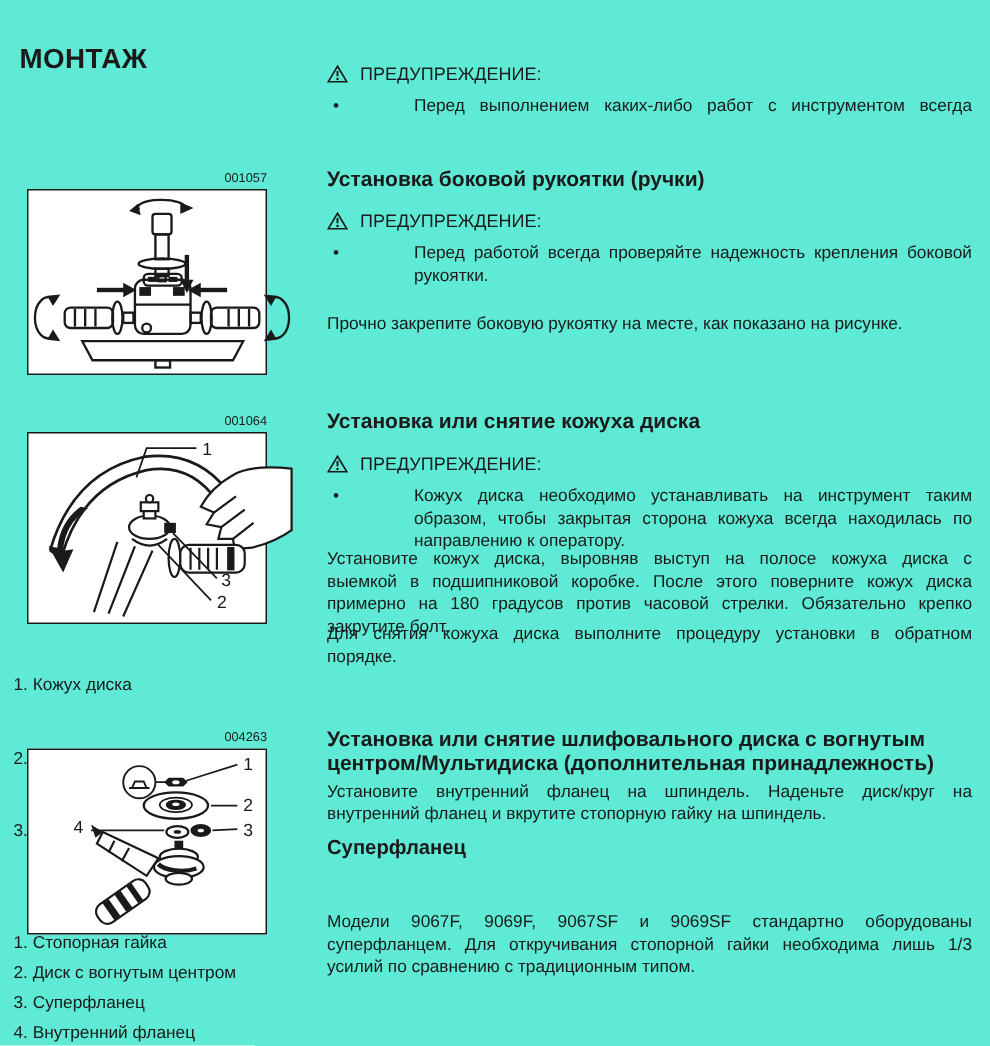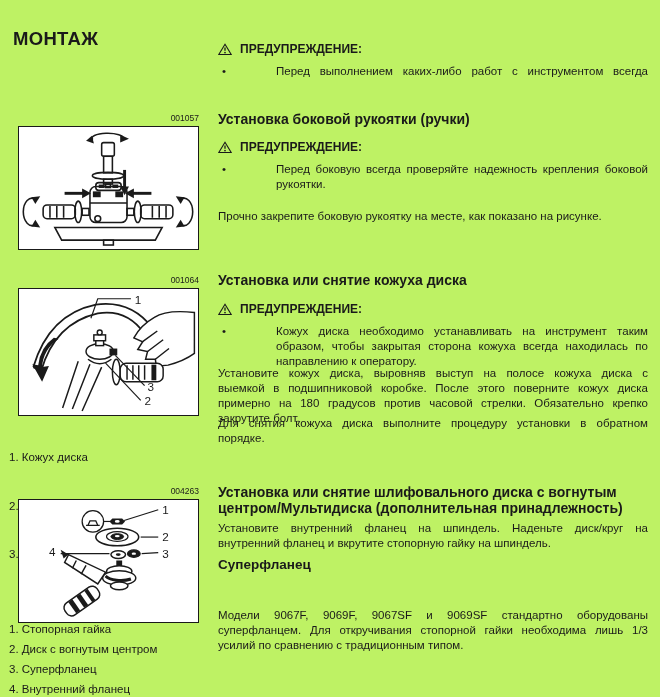--- a/index.html
+++ b/index.html
@@ -1,37 +1,37 @@
 <!DOCTYPE html>
 <html><head>
 <meta charset="utf-8">
 <style>
   html,body { margin:0; padding:0; background:#fff; }
   .page {
-    position:relative; width:660px; height:697px; background:#bef264;
+    position:relative; width:660px; height:697px; background:#5eead4;
     font-family:"Liberation Sans", sans-serif; color:#1a1a1a; overflow:hidden;
   }
   .title {
     position:absolute; left:13px; top:29px; margin:0;
     font-size:18.5px; font-weight:bold; line-height:20px; letter-spacing:0.3px;
   }
   
-  .fig { position:absolute; left:18px; width:181px; }
+  .fig { position:absolute; left:18px; width:160px; }
   .fig-id { font-size:8.5px; line-height:10px; text-align:right; margin-bottom:3px; }
   .fig-frame { border:1.5px solid #1a1a1a; background:#fff; }
   .fig-frame svg { display:block; }
   .fig-frame text { font-family:"Liberation Sans", sans-serif; font-size:12px; fill:#1a1a1a; }
   .legend { position:absolute; left:9px; font-size:11.5px; }
   .legend .li { white-space:nowrap; }
   .leg2 .li { line-height:16.5px;margin-top:32px; }
   .leg3 .li { line-height:20px; }
   
   .rc { position:absolute; left:218px; width:430px; font-size:11.5px; line-height:15px; }
   .sec-head { font-size:14px; font-weight:bold; line-height:16px; }
-  .warn-head { display:flex; align-items:flex-end; gap:8px; font-weight:bold; font-size:12px; line-height:14px; }
+  .warn-head { display:flex; align-items:flex-end; gap:8px; font-weight:normal; font-size:12px; line-height:14px; }
   .warn-head svg { display:block; flex:none; }
   .warn-bullet { display:flex; margin-top:8px; }
   .warn-bullet .dot { flex:none; width:22px; padding-left:4px; box-sizing:border-box; }
   .warn-bullet .btext { flex:1;margin-left:36px; }
   .jline { text-align:justify; text-align-last:justify; }
   .jline.last { text-align-last:left; }
   .sub-head { font-size:13.5px; font-weight:bold; line-height:16px; }
 </style>
 </head>
 <body>
@@ -242,21 +242,21 @@
       <svg width="14" height="13" viewBox="0 0 14 13">
         <path d="M7 1.2 L13.2 11.5 H0.8 Z" fill="none" stroke="#1a1a1a" stroke-width="1.1"></path>
         <line x1="7" y1="4.4" x2="7" y2="7.8" stroke="#1a1a1a" stroke-width="1.3"></line>
         <circle cx="7" cy="9.6" r="0.85" fill="#1a1a1a"></circle>
       </svg>
       <span>ПРЕДУПРЕЖДЕНИЕ:</span>
     </div>
     <div class="warn-bullet">
       <span class="dot">•</span>
       <div class="btext">
-        <div class="jline">Перед боковую всегда проверяйте надежность крепления боковой</div>
+        <div class="jline">Перед работой всегда проверяйте надежность крепления боковой</div>
         <div class="jline last">рукоятки.</div>
       </div>
     </div>
   </div>
 
   <div class="rc" style="top:209px">
     <div class="jline last">Прочно закрепите боковую рукоятку на месте, как показано на рисунке.</div>
   </div>
 
   <div class="rc sec-head" style="top:272px">Установка или снятие кожуха диска</div>

